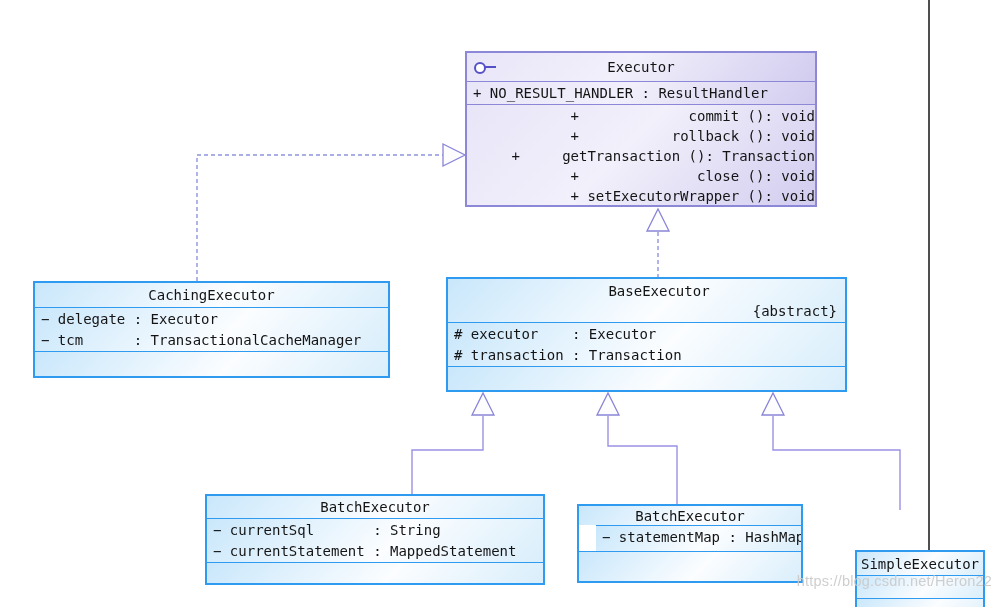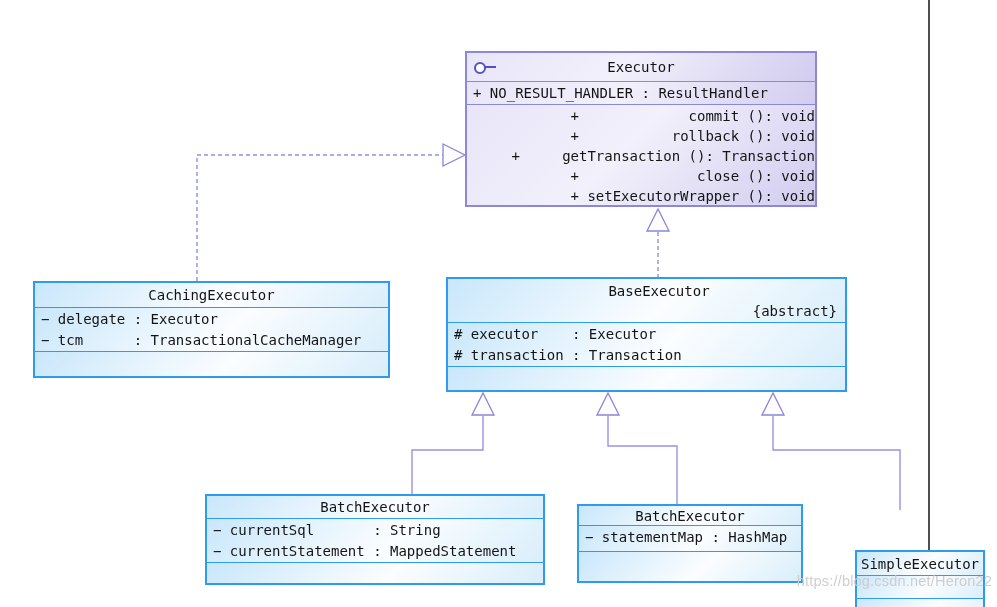--- a/index.html
+++ b/index.html
@@ -113,21 +113,21 @@
       <div class="member"><span class="vis">−</span><span class="mname">currentSql</span><span class="mtype">: String</span></div>
       <div class="member"><span class="vis">−</span><span class="mname">currentStatement</span><span class="mtype">: MappedStatement</span></div>
     </div>
     <div class="comp grow"></div>
   </div>
 
   <div class="ubox blue box-reuse" style="left:577px;top:504px;width:226px;height:79px;">
     <div class="comp title" style="height:19px;">
       <span>BatchExecutor</span>
     </div>
-    <div class="comp attrs" style="height:26px;">
+    <div class="comp attrs" style="height:26px;margin-left:17px;">
       <div class="member"><span class="vis">−</span><span class="mname">statementMap</span><span class="mtype">: HashMap</span></div>
     </div>
     <div class="comp grow"></div>
   </div>
 
   <div class="ubox blue box-simple" style="left:855px;top:510px;width:130px;height:82px;margin-top:40px;">
     <div class="comp title" style="height:23px;">
       <span>SimpleExecutor</span>
     </div>
     <div class="comp attrs" style="height:23px;"></div>

